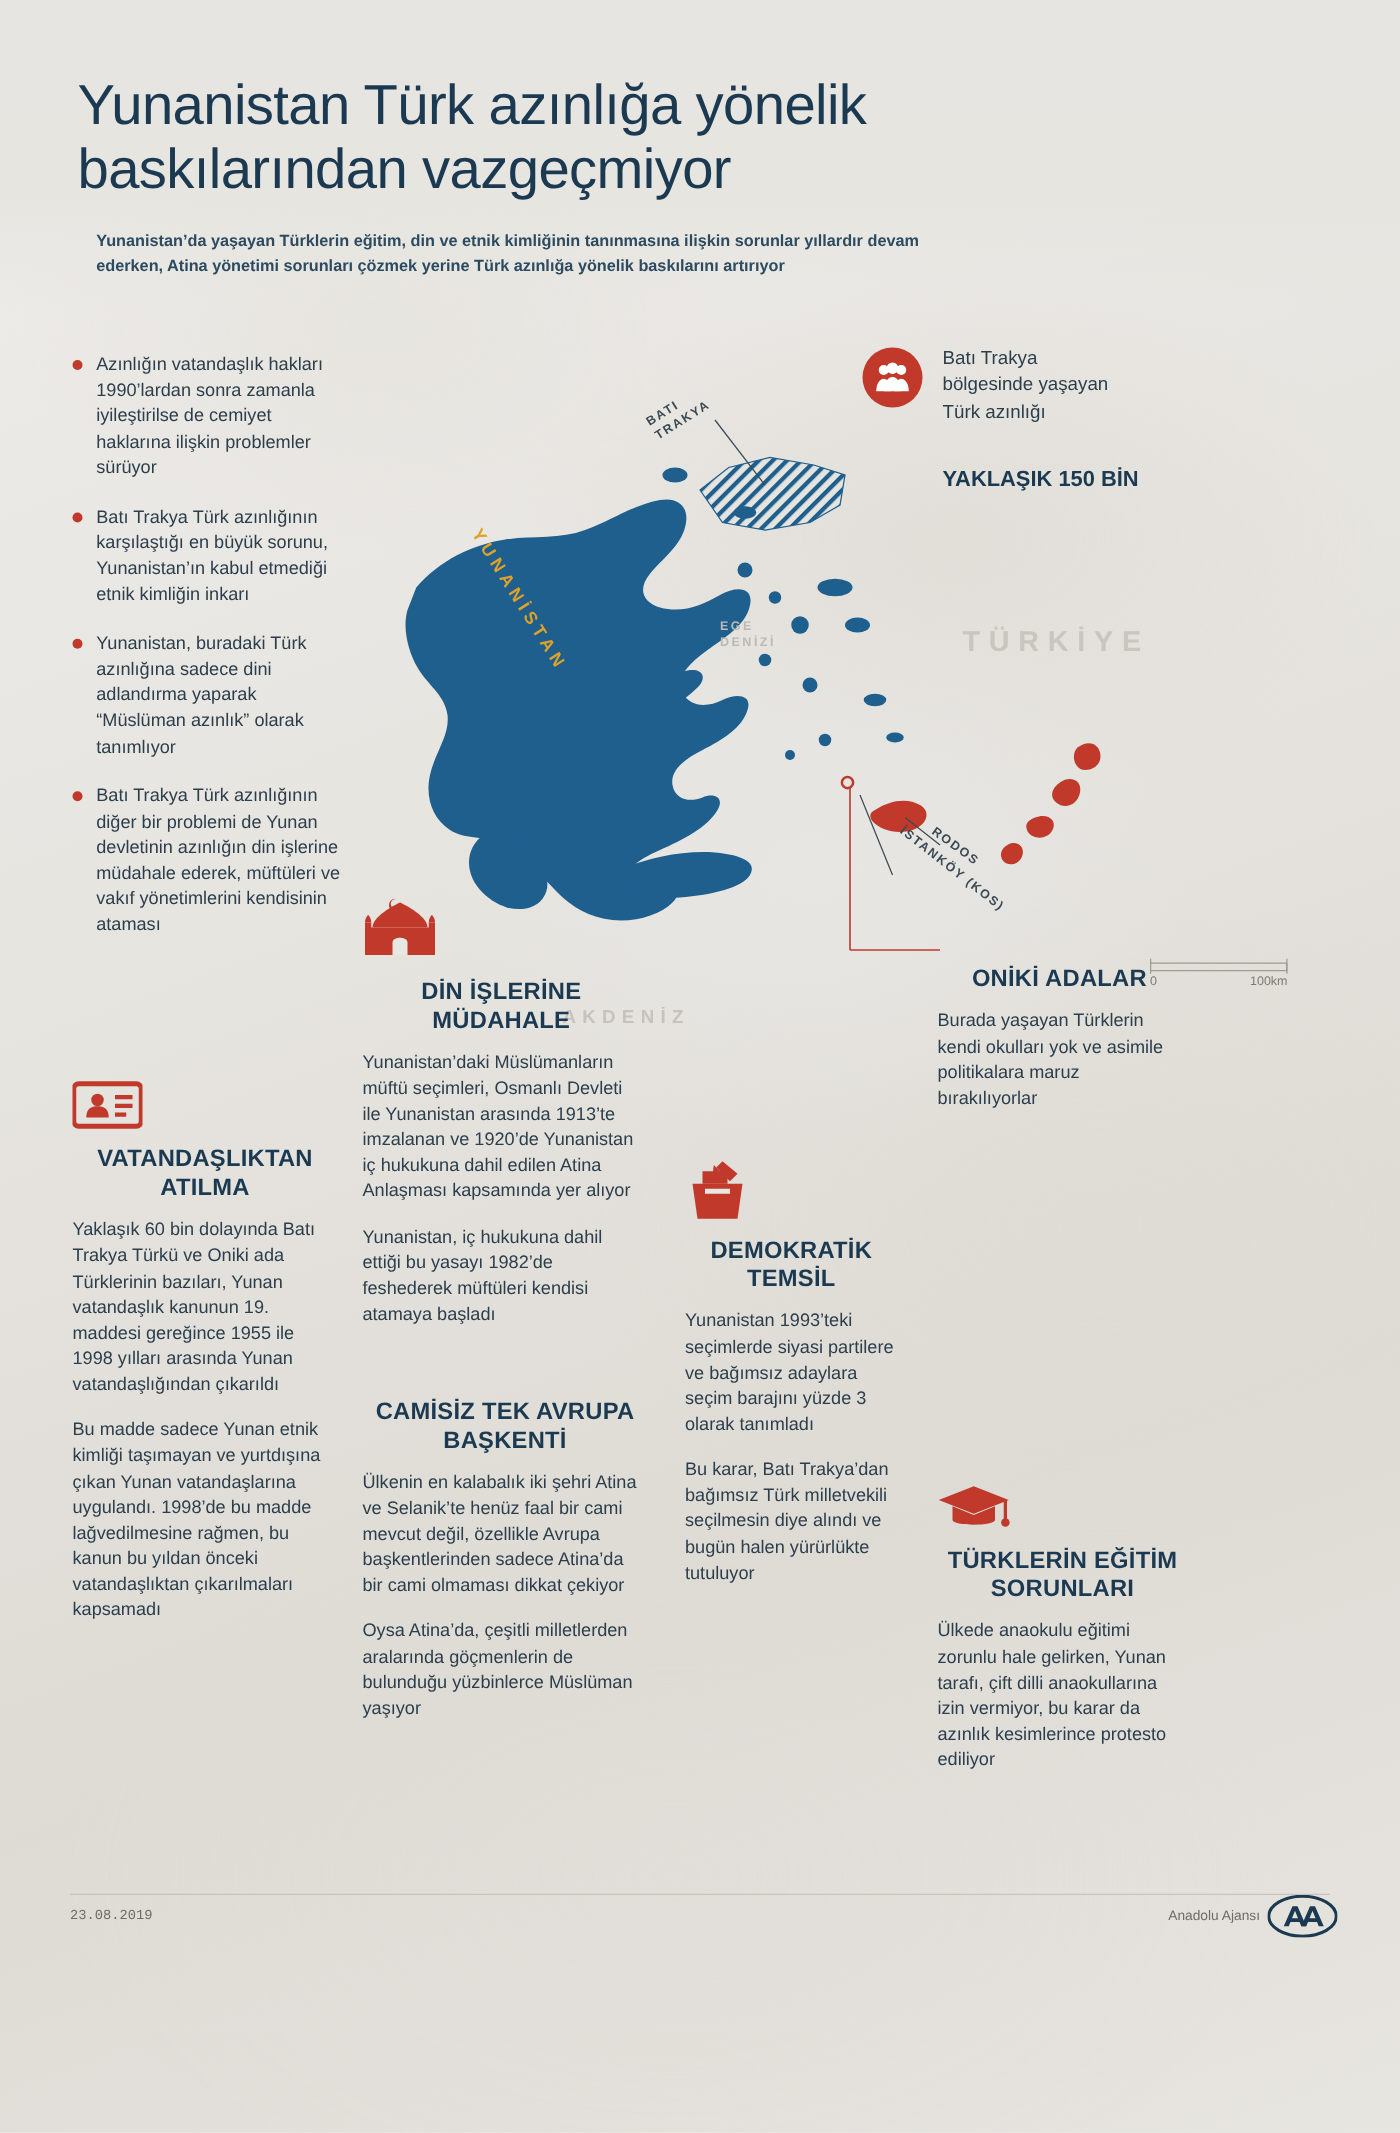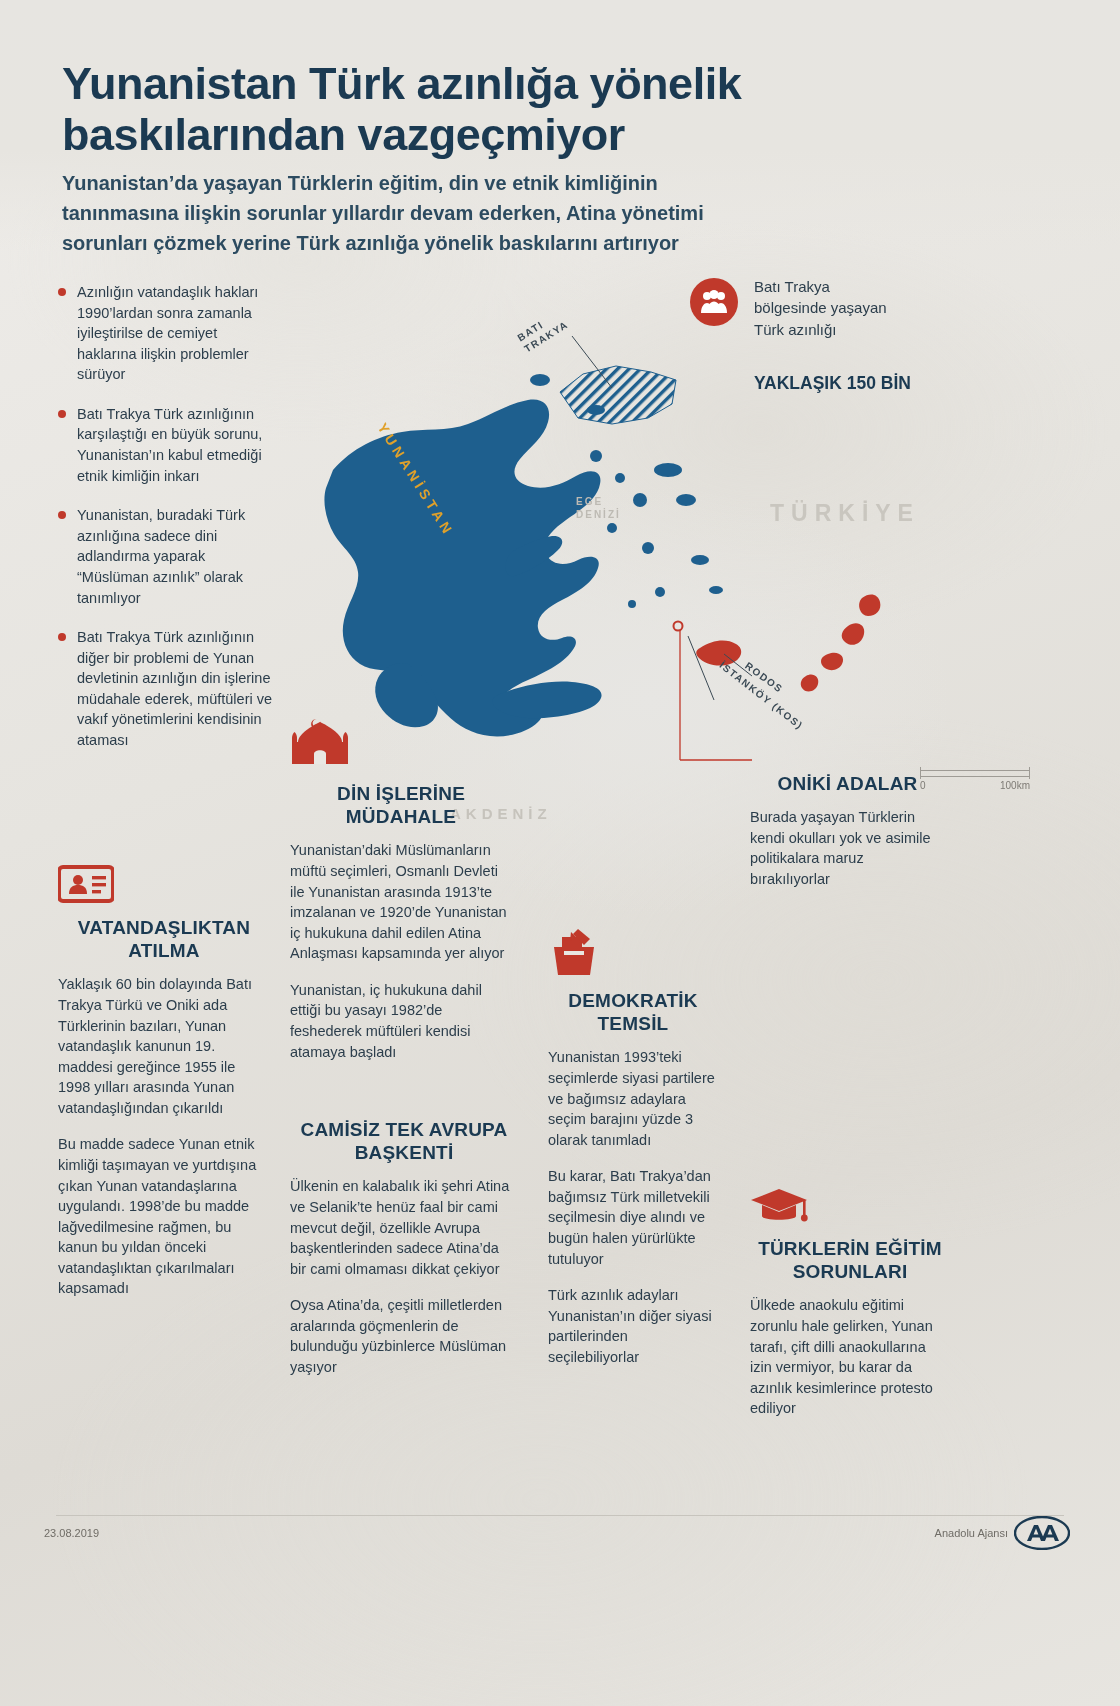--- a/index.html
+++ b/index.html
@@ -25,26 +25,26 @@
       radial-gradient(ellipse 700px 420px at 540px 1500px,#e0ded8 0%,rgba(224,222,216,0) 70%);
   }
   .sea{position:absolute;left:330px;top:420px;width:640px;height:560px;
     background:radial-gradient(ellipse 420px 300px at 50% 50%, #e7e6e3 0%, rgba(231,230,227,0) 72%);}
 
   
   .header{position:absolute;left:0;top:0;width:1120px;height:250px;
     background:linear-gradient(180deg,#e7e5e1 0%,#e7e5e0 60%,rgba(231,229,224,0) 100%);}
   h1{
     position:absolute;left:62px;top:58px;width:900px;margin:0;
-    font-size:45px;line-height:1.14;font-weight:bold;color:#1b3a52;
+    font-size:45px;line-height:1.14;font-weight:normal;color:#1b3a52;
     letter-spacing:-.5px;
   }
   .subtitle{
-    position:absolute;left:62px;top:168px;width:660px;margin:0;
-    font-size:20px;line-height:1.5;font-weight:bold;color:#2c4b60;
+    position:absolute;left:62px;top:168px;width:660px;margin:15px;
+    font-size:13px;line-height:1.5;font-weight:bold;color:#2c4b60;
   }
 
   
   .map-layer{position:absolute;left:0;top:0;width:1120px;height:1706px;}
   .turkiye-label{position:absolute;left:770px;top:500px;font-size:23px;letter-spacing:7px;
     color:#c9c6bf;font-weight:bold;}
   .egedenizi{position:absolute;left:576px;top:495px;font-size:10px;letter-spacing:2px;
     color:#bdbab3;font-weight:bold;line-height:1.3;text-align:left;}
   .akdeniz{position:absolute;left:450px;top:775px;font-size:15px;letter-spacing:5px;
     color:#c6c3bc;font-weight:bold;margin-top:30px;}
@@ -87,21 +87,21 @@
 
   #block-vatandaslik{left:58px;top:862px;width:212px;}
   #block-din{left:290px;top:718px;width:222px;}
   #block-camisiz{left:290px;top:1118px;width:228px;}
   #block-demokratik{left:548px;top:925px;width:170px;}
   #block-oniki{left:750px;top:772px;width:195px;}
   #block-egitim{left:750px;top:1185px;width:200px;}
 
   
   .footer-rule{position:absolute;left:56px;top:1515px;width:1008px;height:1px;background:#c7c4bd;}
-  .date{position:absolute;left:44px;top:1527px;font-size:11px;color:#6f6c66;}
+  .date{position:absolute;left:56px;top:1527px;font-size:11px;color:#6f6c66;font-family:Liberation Mono, monospace;}
   .agency{position:absolute;right:112px;top:1527px;font-size:11px;color:#6f6c66;}
   .aa-logo{position:absolute;right:50px;top:1516px;width:56px;height:34px;}
   svg{display:block;}
 </style>
 </head>
 <body>
 
 <div class="page">
   <div class="relief"></div>
   <div class="sea"></div>
@@ -264,21 +264,20 @@
         <path d="M6,22 L46,22 L42,50 L10,50 Z" fill="#c0392b"></path>
         <rect x="16" y="26" width="20" height="4" fill="#e9e7e2"></rect>
         <path d="M14,22 L14,12 L34,12 L34,22 Z" fill="#c0392b"></path>
         <path d="M30,4 L42,14 L36,20 L25,9 Z" fill="#c0392b"></path>
         <path d="M23,7 L28,12 L22,16 Z" fill="#c0392b"></path>
       </svg>
     </div>
     <h2>DEMOKRATİK TEMSİL</h2>
     <p>Yunanistan 1993’teki seçimlerde siyasi partilere ve bağımsız adaylara seçim barajını yüzde 3 olarak tanımladı</p>
     <p>Bu karar, Batı Trakya’dan bağımsız Türk milletvekili seçilmesin diye alındı ve bugün halen yürürlükte tutuluyor</p>
-    <p>Türk azınlık adayları Yunanistan’ın diğer siyasi partilerinden seçilebiliyorlar</p>
   </div>
 
   <div class="block" id="block-oniki">
     <h2>ONİKİ ADALAR</h2>
     <p>Burada yaşayan Türklerin kendi okulları yok ve asimile politikalara maruz bırakılıyorlar</p>
   </div>
 
   <div class="block" id="block-egitim">
     <div class="icon-wrap">
       <svg width="58" height="40" viewBox="0 0 58 40">

